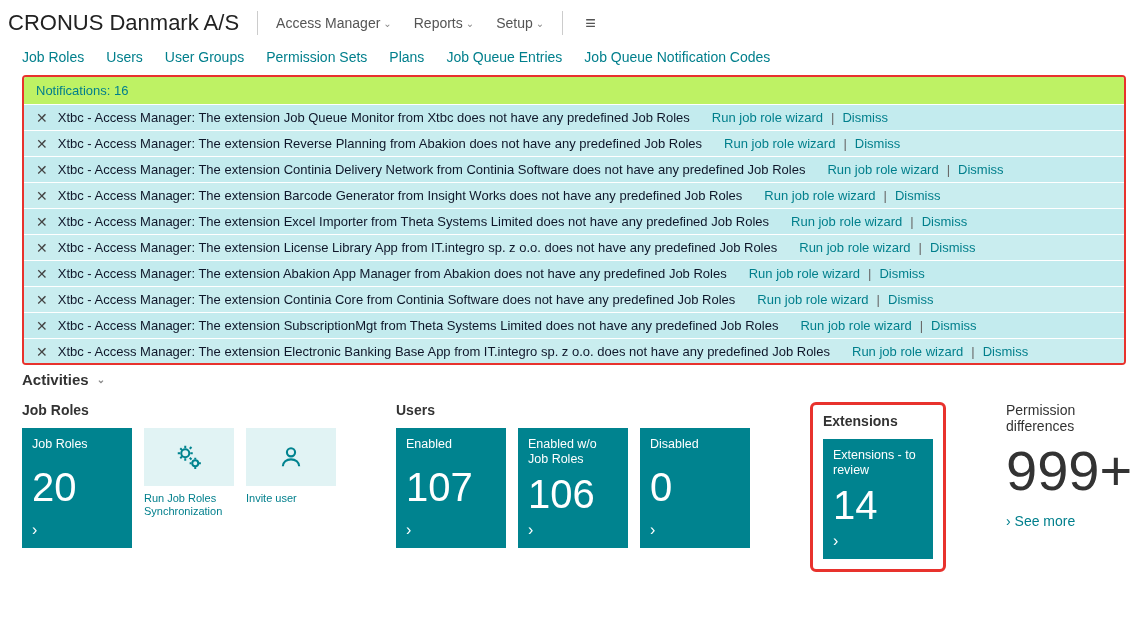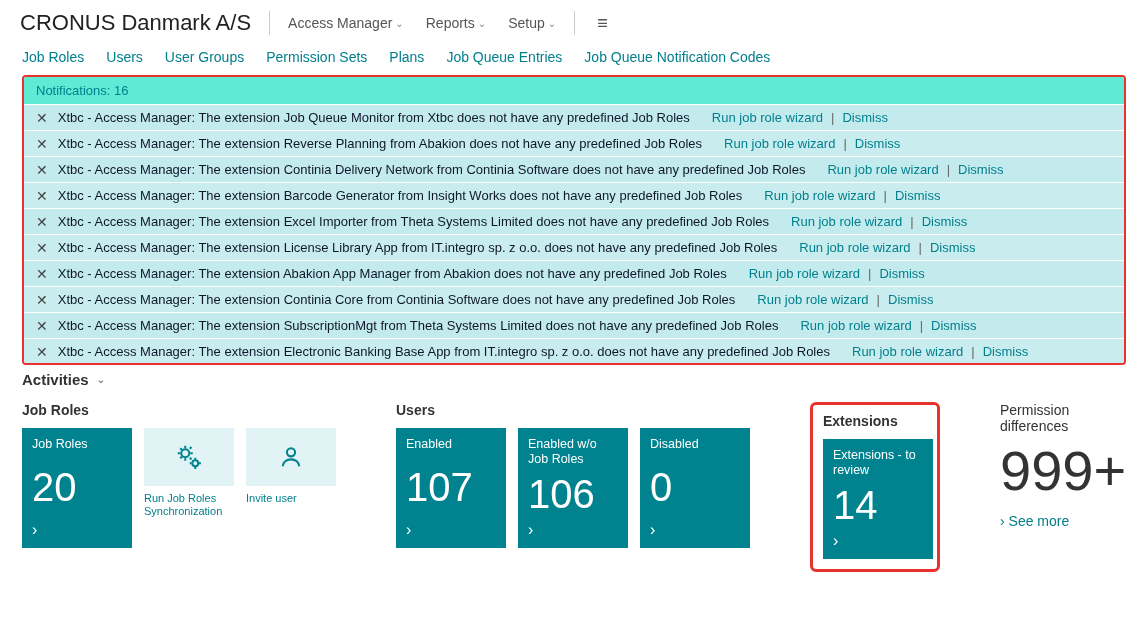--- a/index.html
+++ b/index.html
@@ -1,30 +1,30 @@
 <!DOCTYPE html>
 <html><head>
 <meta charset="utf-8">
 <style>
   * { box-sizing: border-box; margin: 0; padding: 0; }
   body { font-family: "Segoe UI", Arial, sans-serif; background: #fff; color: #333; width: 1148px; }
   
-  .header { display: flex; align-items: center; padding: 10px 20px 5px 20px; gap: 18px; }
+  .header { display: flex; align-items: center; padding: 10px 20px 5px 8px; gap: 18px; }
   .company { font-size: 22px; color: #222; font-weight: 400; }
   .vdivider { width: 1px; height: 24px; background: #ccc; }
   .top-menu { display: flex; gap: 22px; align-items: center; }
   .top-menu-item { color: #555; font-size: 14px; cursor: pointer; display: flex; align-items: center; gap: 3px; }
   .chev { font-size: 10px; color: #888; }
   .hamburger { font-size: 18px; color: #555; cursor: pointer; margin-left: 4px; }
   
   .navbar { display: flex; gap: 22px; padding: 8px 22px 10px 22px; }
   .nav-link { color: #007f8c; font-size: 14px; cursor: pointer; }
   
   .notifications { margin: 0 22px; border: 2px solid #e8322d; border-radius: 4px; overflow: hidden; height: 290px; position: relative; }
-  .notif-count { background: #5eead4; padding: 6px 12px; color: #007f8c; font-size: 13px; }
+  .notif-count { background: #bef264; padding: 6px 12px; color: #007f8c; font-size: 13px; }
   .notif-row { display: flex; align-items: center; padding: 5px 12px; background: #c3ebee; border-top: 1px solid #fff; font-size: 13px; gap: 10px; }
   .notif-row:nth-child(even){ background:#c9edef; }
   .close-x { font-size: 14px; color: #444; cursor: pointer; line-height: 1;}
   .notif-text { color: #0f172a; flex: 0 0 auto; }
   .notif-actions { display: flex; align-items: center; gap: 8px; margin-left: 12px;}
   .link { color: #007f8c; cursor: pointer; }
   .sep { color: #666; }
   
   .activities { margin: 6px 22px 0 22px; }
   .activities-title { font-size: 15px; font-weight: 600; display: flex; align-items: center; gap: 8px; }
@@ -36,21 +36,21 @@
   
   .tile { width: 110px; height: 120px; background: #00838f; color: #fff; padding: 9px 10px; display: flex; flex-direction: column; justify-content: space-between; cursor: pointer; }
   .tile-label { font-size: 12.5px; line-height: 1.2; }
   .tile-value { font-size: 40px; font-weight: 300; line-height: 1; }
   .tile-arrow { font-size: 16px; }
   
   .action-tile { width: 90px; display: flex; flex-direction: column; align-items: flex-start; cursor: pointer; }
   .action-icon-box { width: 90px; height: 58px; background: #e1f3f4; display: flex; align-items: center; justify-content: center; margin-bottom: 6px; font-size: 26px; color: #00838f; }
   .action-label { font-size: 11px; color: #007f8c; line-height: 1.2; }
   
-  .ext-group { border: 3px solid #e8322d; border-radius: 6px; padding: 8px 4px 10px 10px; }
+  .ext-group { border: 3px solid #e8322d; border-radius: 6px; padding: 8px 10px 10px 10px; }
   
   .perm { display: flex; flex-direction: column; gap: 4px; }
   .perm-title { font-size: 14px; color: #333; }
   .perm-value { font-size: 56px; font-weight: 300; color: #333; }
   .see-more { color: #007f8c; font-size: 14px; cursor: pointer; margin-top: 6px;}
 </style>
 </head>
 <body>
 
 <div class="header">

